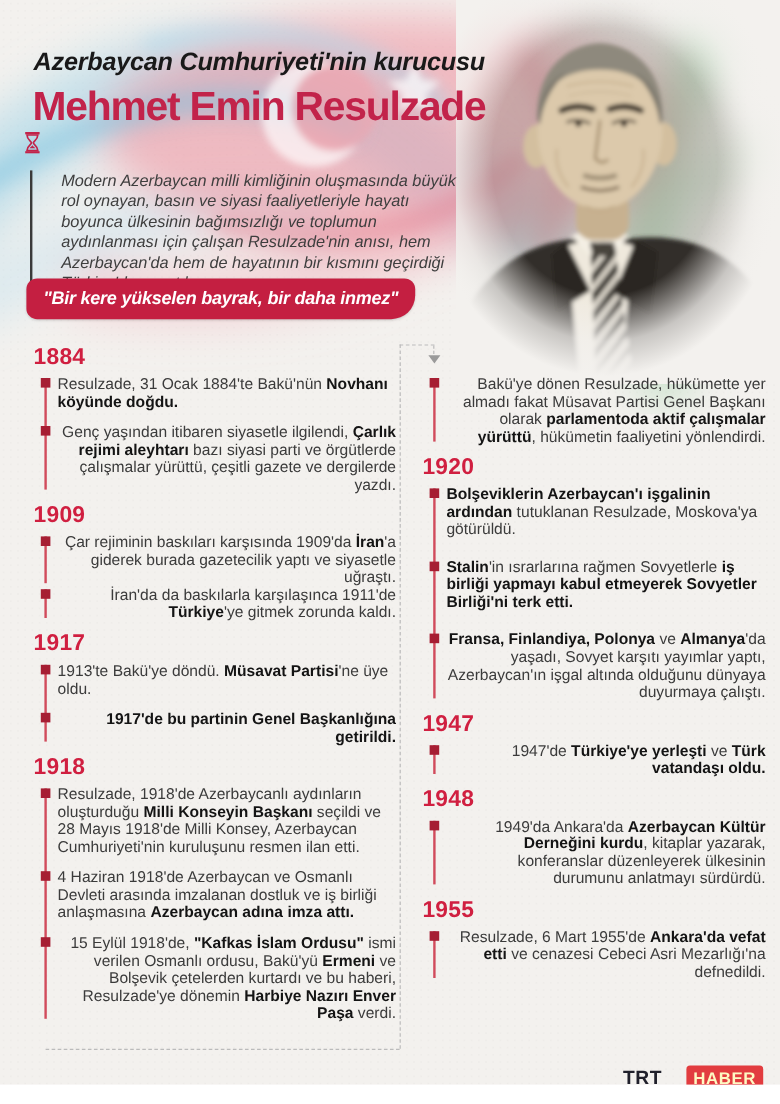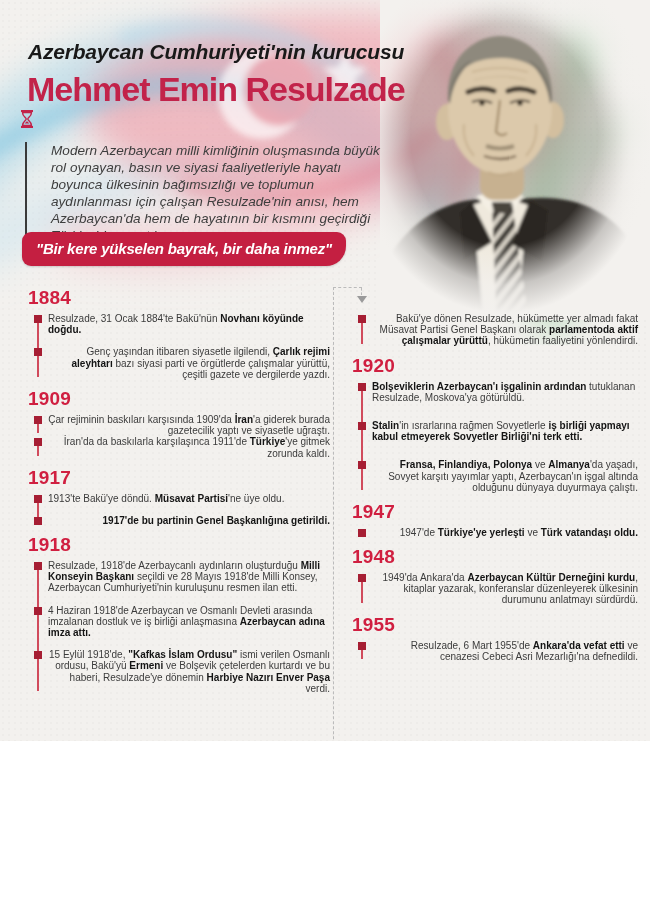--- a/index.html
+++ b/index.html
@@ -1,17 +1,17 @@
 <!DOCTYPE html>
 <html><head>
 <meta charset="utf-8">
 <style>
   html,body { margin:0; padding:0; }
   .page {
-    position:relative; width:650px; height:741px; overflow:hidden;
+    position:relative; width:650px; height:904px; overflow:hidden;
     background-color:#f3f1ee;
     background-image:radial-gradient(rgba(0,0,0,0.018) 1px, transparent 1.2px);
     background-size:6px 6px;
     font-family:"Liberation Sans","DejaVu Sans",sans-serif;
     color:#3b3b3b;
   }
   .bg-smoke { position:absolute; top:0; left:0; z-index:0; pointer-events:none; }
   .portrait { position:absolute; top:0; right:0; z-index:1; pointer-events:none; }
   .content { position:absolute; inset:0; z-index:2; }
 
@@ -47,21 +47,21 @@
 
   .tl-year {
     font-size:19px; line-height:19px; font-weight:bold; color:#d01f40;
     margin:9px 0 6px; letter-spacing:0.2px;
   }
   .col > .tl-year:first-child { margin-top:0; }
   .col-right > .tl-items:first-child { margin-top:25px; }
 
   .tl-items { position:relative; padding-left:20px; }
   .tl-line { position:absolute; left:9px; top:2px; bottom:3px; width:2px; background:#d14b5c; }
-  .tl-item { position:relative; margin-bottom:11px; font-size:10px; line-height:1.12; }
+  .tl-item { position:relative; margin-bottom:11px; font-size:13px; line-height:1.12; }
   .col-right .tl-item { margin-bottom:17px; }
   .tl-items .tl-item:last-child { margin-bottom:0;text-align:right; }
   .tl-text { margin:0; color:#3b3b3b; }
   .tl-text b { color:#141414; }
   .sq { position:absolute; left:-14px; top:2px; width:8px; height:8px; background:#a61e33; }
 
   .conn { position:absolute; z-index:2; }
   .conn-bottom { left:38px;  top:874px; width:295px; border-top:1px dashed #bbbbbb; }
   .conn-mid    { left:333px; top:287px; height:587px; border-left:1px dashed #bbbbbb; }
   .conn-top    { left:333px; top:287px; width:29px;  border-top:1px dashed #bbbbbb; }

